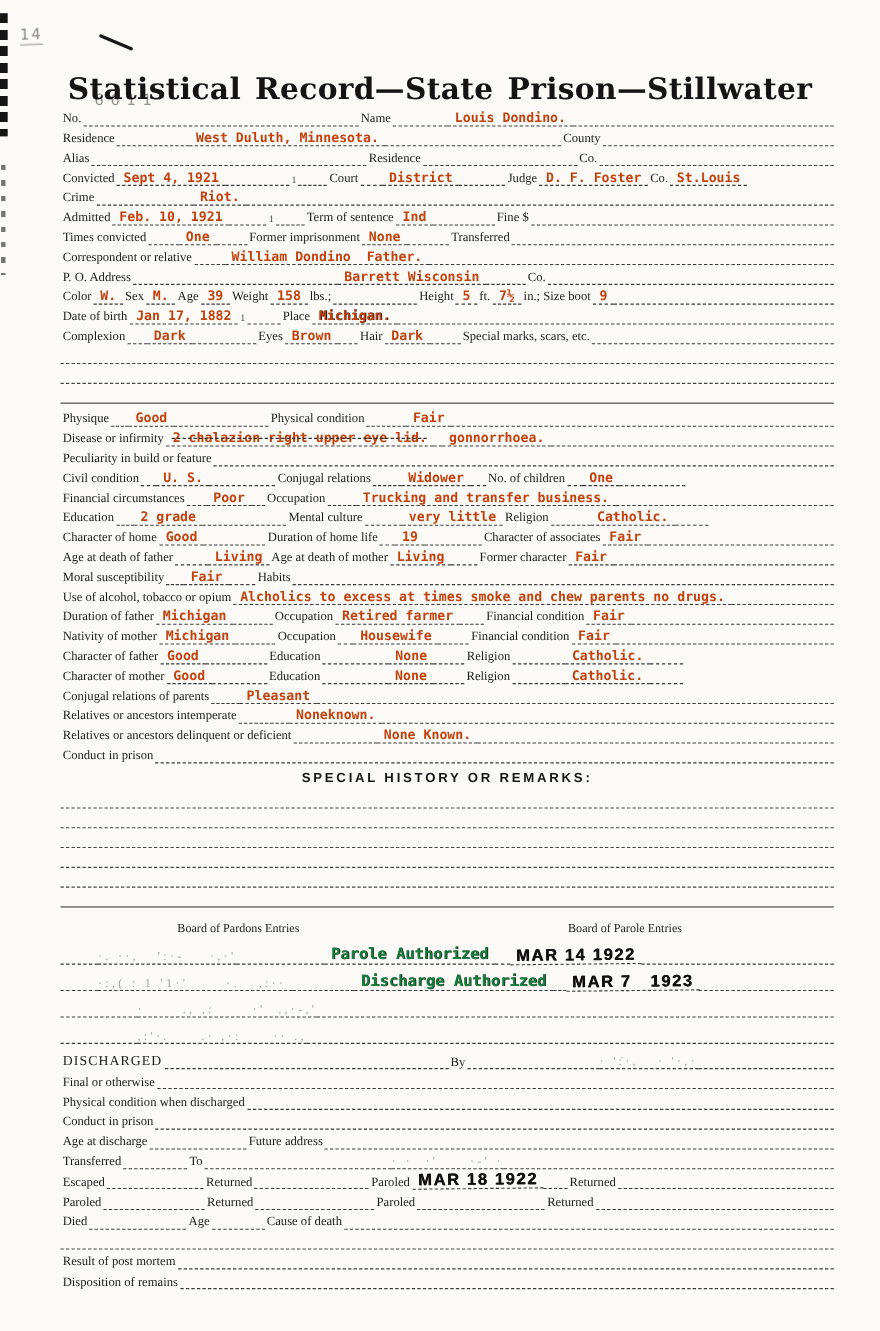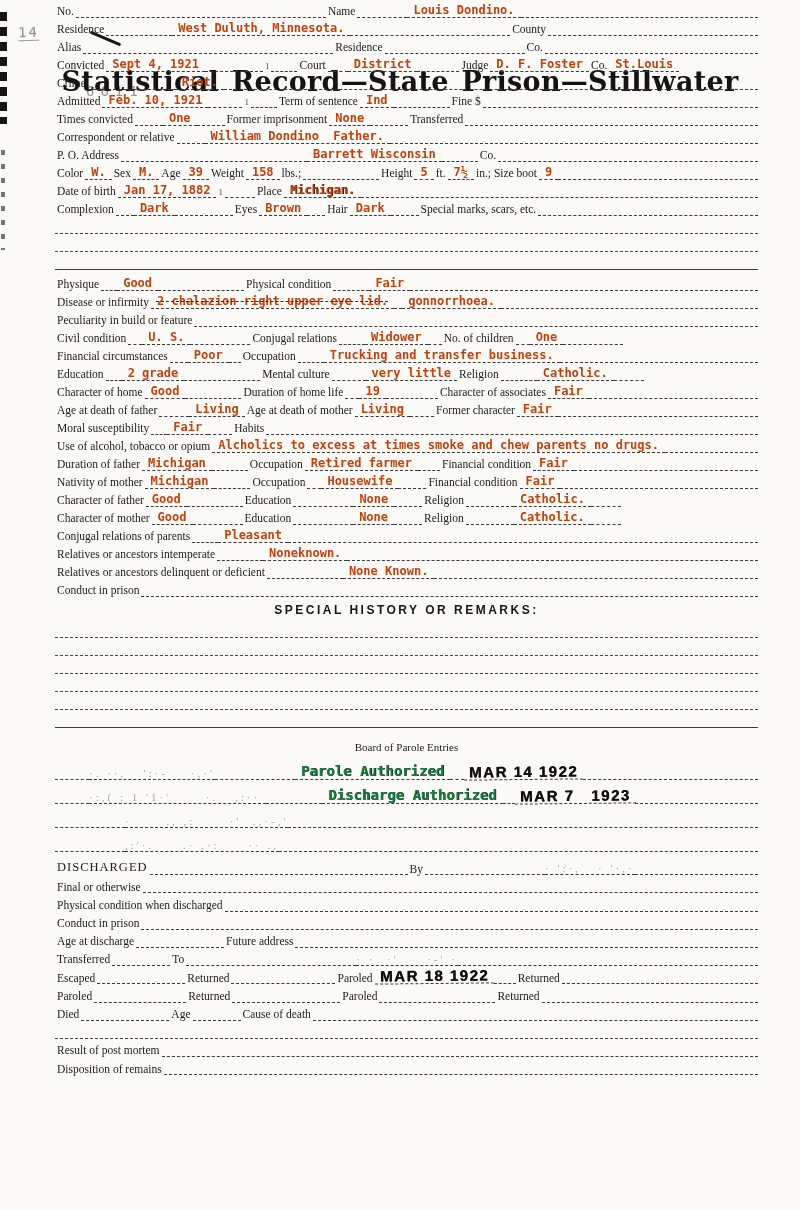--- a/index.html
+++ b/index.html
@@ -41,21 +41,21 @@
       white-space:pre;padding:0 6px;border-bottom:1.4px dashed #3a3a3a;line-height:1.05;text-shadow:.6px 0 #111;}
   .seg-stamp{font-family:"Liberation Sans",sans-serif;font-weight:bold;font-size:15px;color:#101010;
       white-space:pre;letter-spacing:1.5px;padding:0 5px;border-bottom:1.4px dashed #3a3a3a;
       line-height:1;transform:rotate(-.6deg);text-shadow:.5px 0 #101010;}
   .seg-smudge{color:#a8a49c;filter:blur(.7px);font-size:11px;letter-spacing:3px;white-space:pre;
       border-bottom:1.4px dashed #3a3a3a;line-height:1.1;}
   .form-row.blank .seg-fill{border-bottom:1.3px dashed #444;}
   .form-row.strong .seg-fill{border-bottom:1.6px solid #3c3c3c;}
 
   
-  .sec-identity{}
+  .sec-identity{margin-top:97px;}
   .sec-history{margin-top:3px;}
   .remarks-heading{margin-top:6px;height:17px;text-align:center;font-family:"Liberation Sans",sans-serif;
       font-weight:bold;font-size:12px;letter-spacing:2.5px;color:#161616;}
   .sec-remarks .form-row{height:18px;}
   .boards-headings{display:flex;margin-top:13px;height:15px;}
   .boards-headings .bh{font-size:11px;text-align:center;color:#1c1c1c;}
   .bh-left{flex:0 0 46%;}
   .bh-right{flex:1 1 auto;}
   .sec-boards .form-row{height:24px;}
   .sec-discharge{margin-top:5px;}
@@ -393,20 +393,21 @@
         </div>
         <div class="form-row blank">
           <span class="seg seg-fill grow"></span>
         </div>
         <div class="form-row blank strong">
           <span class="seg seg-fill grow"></span>
         </div>
       </div>
 
     <div class="boards-headings">
+      <div class="bh bh-left">Board of Pardons Entries</div>
       <div class="bh bh-right">Board of Parole Entries</div>
     </div>
     <div class="sec sec-boards">
         <div class="form-row">
           <span class="seg seg-fill" style="flex-basis: 34px;"></span>
           <span class="seg seg-smudge">·. ··,   ':·-    ·,·'</span>
           <span class="seg seg-fill" style="flex-basis: 80px;"></span>
           <span class="seg seg-bigval">Parole Authorized</span>
           <span class="seg seg-fill" style="flex-basis: 14px;"></span>
           <span class="seg seg-stamp">MAR 14 1922</span>

